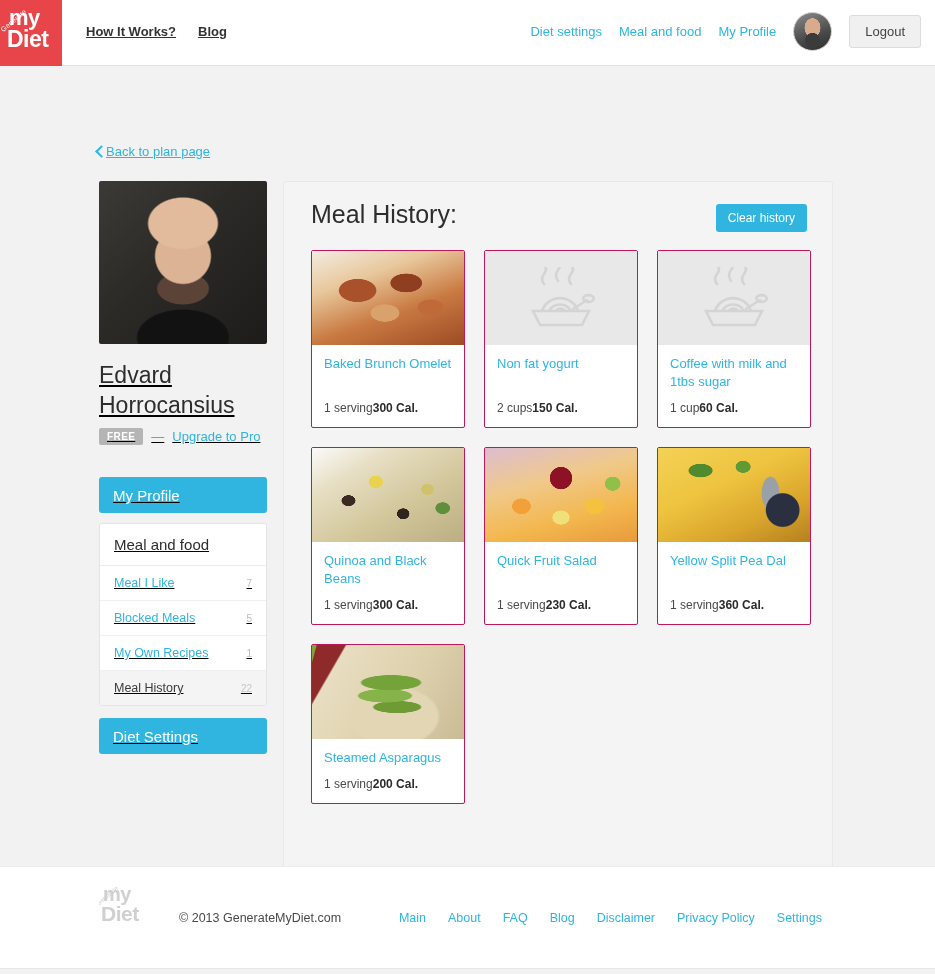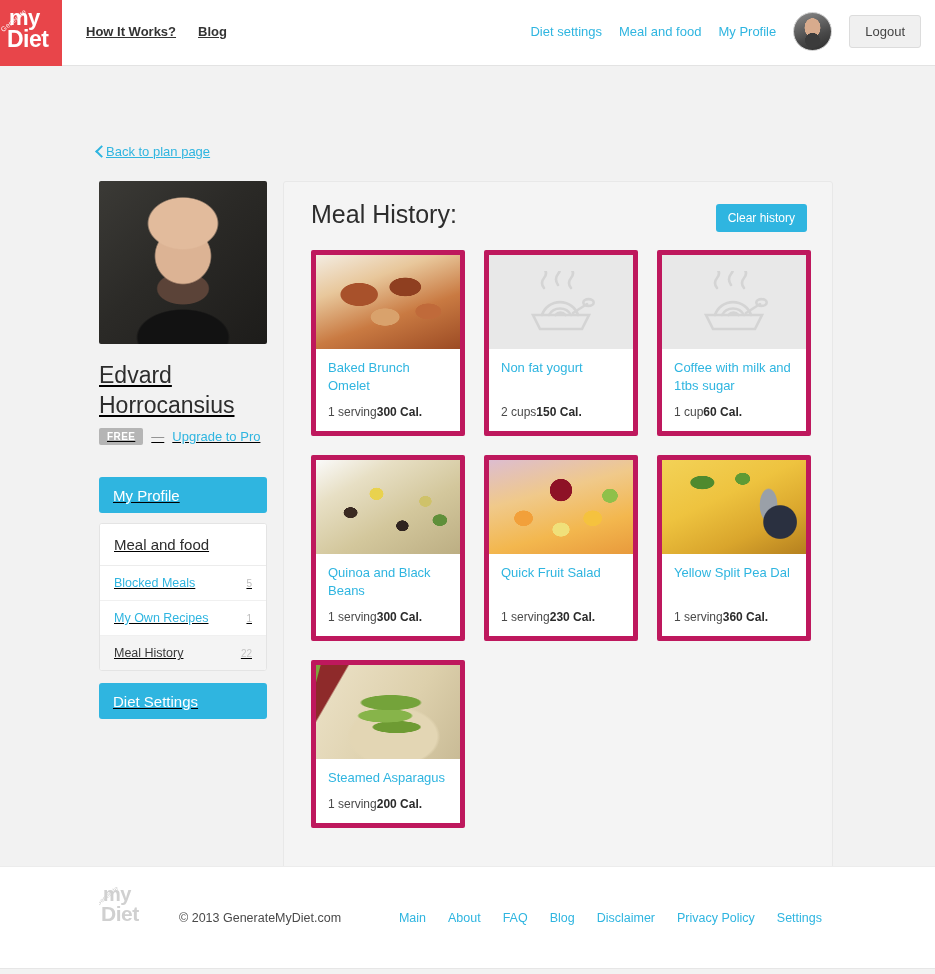--- a/index.html
+++ b/index.html
@@ -147,21 +147,21 @@
     position: absolute; right: 25px; top: 22px;
     background: #2fb5e0; color: #ffffff; border: none; border-radius: 3px;
     padding: 7px 12px; font-size: 12px; cursor: pointer;
     font-family: "Liberation Sans", sans-serif;
   }
   .cards {
     position: absolute; left: 27px; top: 68px; width: 500px;
     display: flex; flex-wrap: wrap; gap: 19px 19px;
   }
   .card {
-    width: 154px; background: #ffffff; border: 5px solid #be185d;
+    width: 154px; background: #ffffff; border: 1px solid #be185d;
     border-radius: 2px; overflow: hidden; cursor: pointer;
     display: flex; flex-direction: column;
   }
   .card-img { width: 100%; height: 94px; background: #e8e8e8; position: relative; }
   .card-body { padding: 10px 12px 12px 12px; flex: 1; display: flex; flex-direction: column; }
   .card-title {
     color: #2fb5e0; font-size: 13px; line-height: 18px; margin-bottom: 10px;
   }
   .card-meta {
     margin-top: auto; display: flex; align-items: baseline;
@@ -295,20 +295,24 @@
         <span class="badge-free">FREE</span>
         <span class="dash">—</span>
         <a class="upgrade">Upgrade to Pro</a>
       </div>
 
       <button class="btn-primary">My Profile</button>
 
       <div class="menu-card">
         <div class="menu-head">Meal and food</div>
 
+        <div class="menu-item">
+          <span class="lbl">Meal I Like</span>
+          <span class="cnt">7</span>
+        </div>
         <div class="menu-item">
           <span class="lbl">Blocked Meals</span>
           <span class="cnt">5</span>
         </div>
         <div class="menu-item">
           <span class="lbl">My Own Recipes</span>
           <span class="cnt">1</span>
         </div>
         <div class="menu-item active">
           <span class="lbl">Meal History</span>

